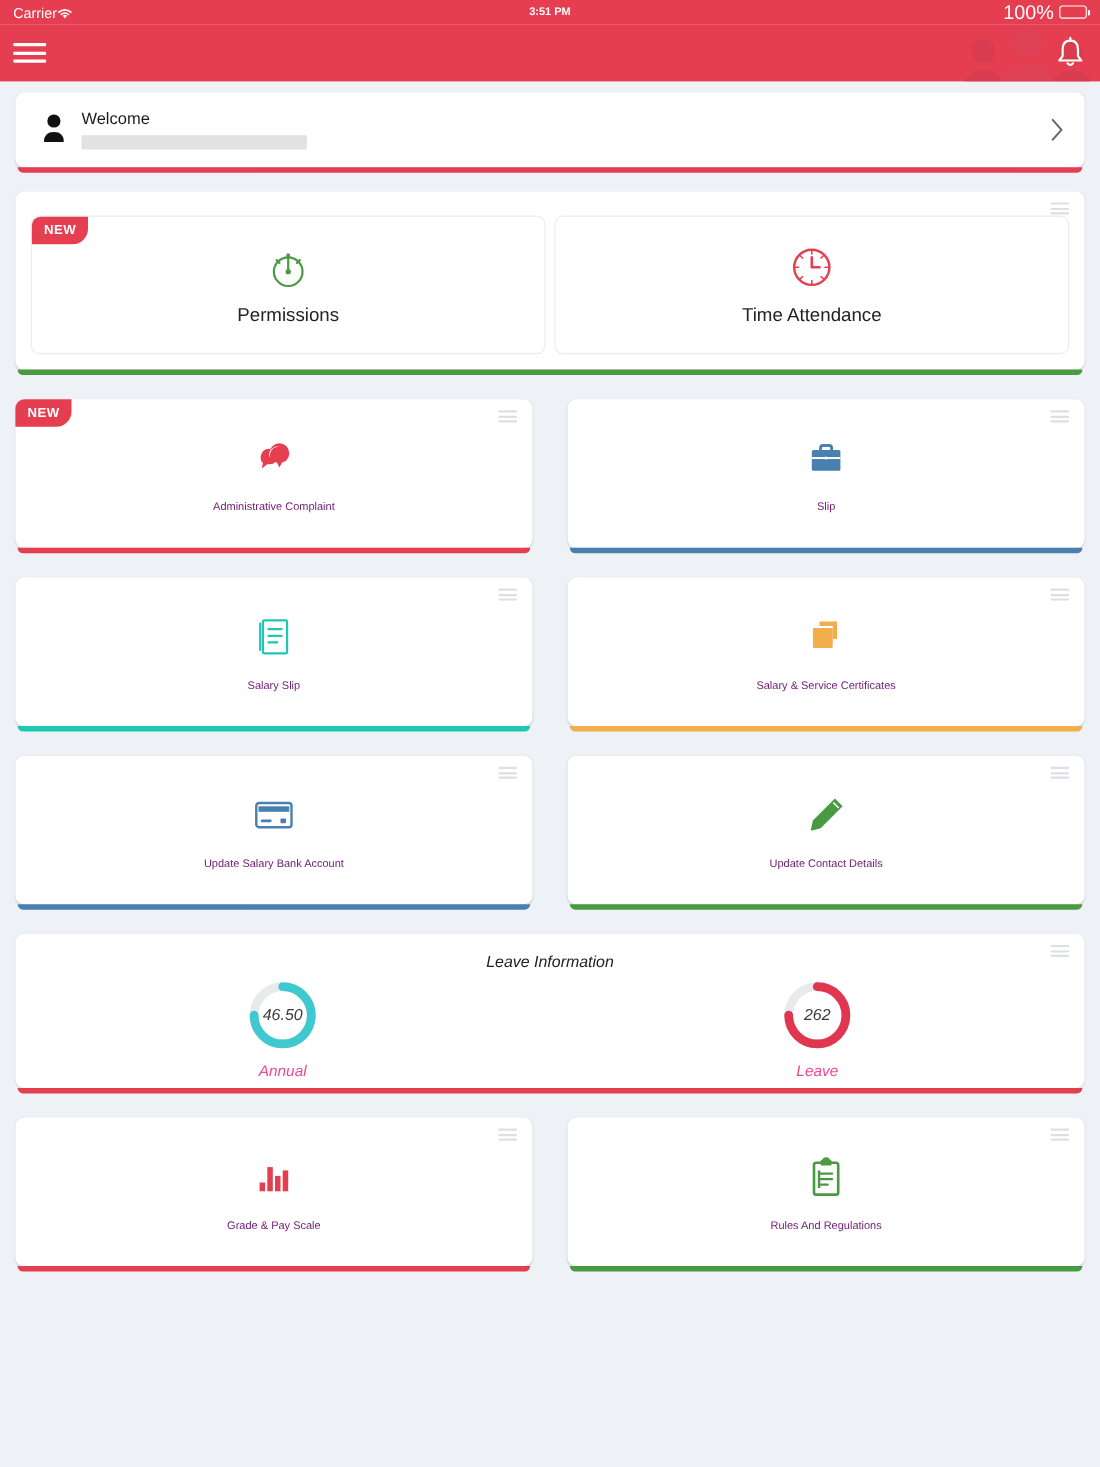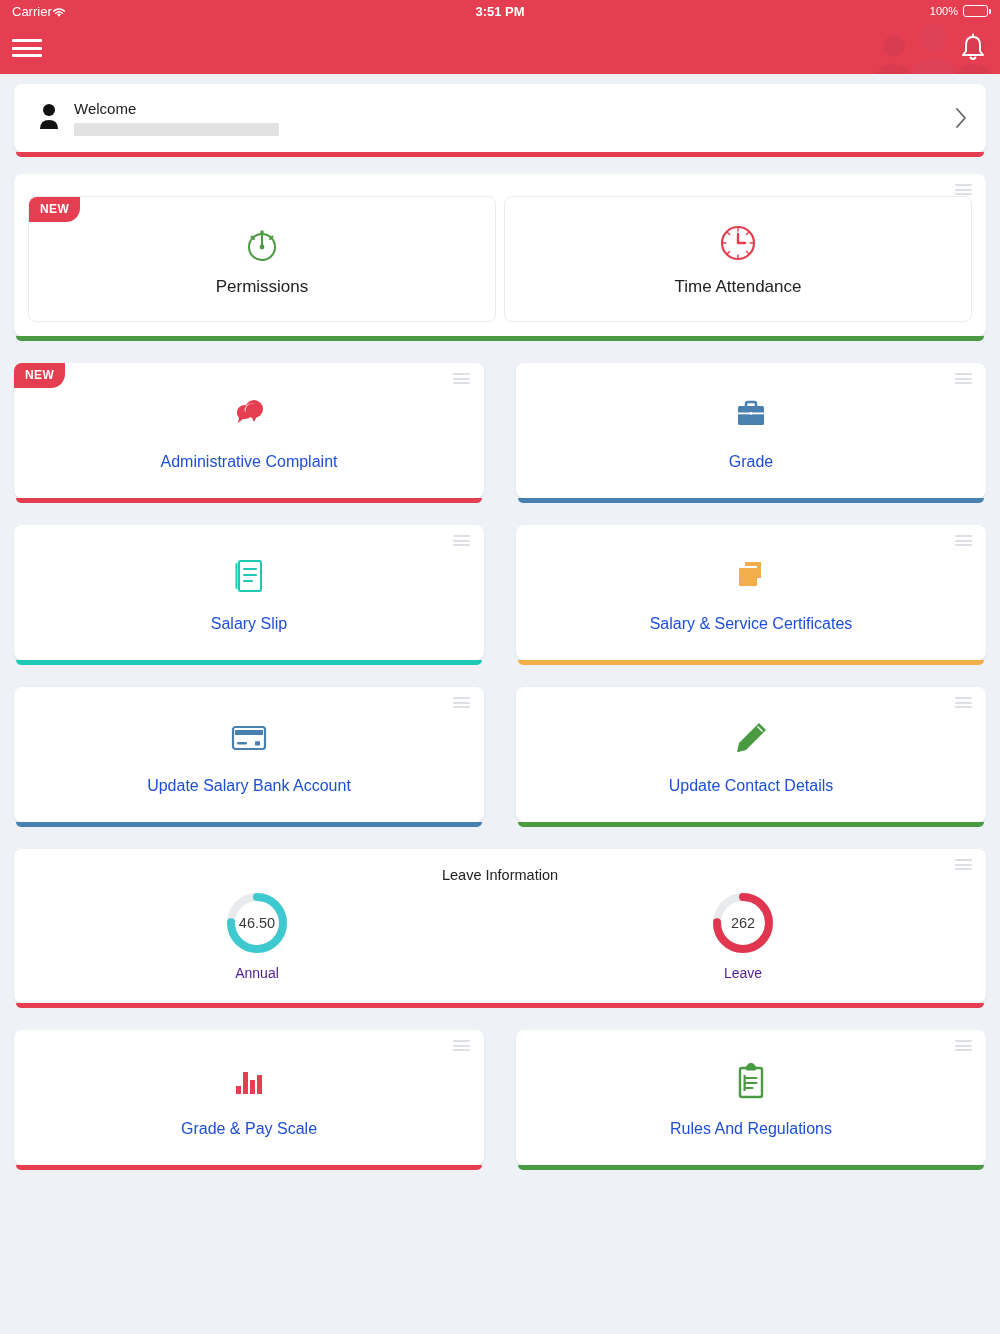--- a/index.html
+++ b/index.html
@@ -21,29 +21,29 @@
     align-items: center;
     padding: 0 12px;
     font-size: 13px;
     position: relative;
   }
   .sb-left { display: flex; align-items: center; gap: 0; }
   .sb-center {
     position: absolute;
     left: 0; right: 0;
     text-align: center;
-    font-size: 13px;
+    font-size: 10px;
     font-weight: 600;
   }
   .sb-right {
     margin-left: auto;
     display: flex;
     align-items: center;
     gap: 5px;
-    font-size: 11px;
+    font-size: 18px;
     z-index: 2;
   }
   .wifi-icon { display: inline-block; width: 14px; height: 11px; }
   .battery {
     width: 25px; height: 12px;
     border: 1.5px solid #ffffff;
     border-radius: 3px;
     position: relative;
     padding: 1.5px;
   }
@@ -201,29 +201,29 @@
     height: 135px;
     display: flex;
     flex-direction: column;
     align-items: center;
     justify-content: center;
     cursor: pointer;
   }
   .grid-card .icon { height: 46px; display: flex; align-items: center; justify-content: center; }
   .grid-card .label {
     margin-top: 16px;
-    font-size: 16px;
-    color: #1d4ed8;
+    font-size: 10px;
+    color: #701a75;
     text-align: center;
     padding: 0 10px;
   }
 
   
   .leave-wrap { margin-top: 27px; }
-  .leave { padding: 18px 0 22px 0; }
+  .leave { padding: 18px 0 8px 0; font-style: italic; }
   .leave-title {
     text-align: center;
     font-size: 14.5px;
     color: #222222;
     margin-bottom: 8px;
   }
   .leave-row { display: flex; }
   .leave-col {
     flex: 1;
     display: flex;
@@ -237,21 +237,21 @@
     inset: 0;
     display: flex;
     align-items: center;
     justify-content: center;
     font-size: 14.5px;
     color: #3a3a3a;
   }
   .leave-label {
     margin-top: 10px;
     font-size: 14px;
-    color: #4c1d95;
+    color: #ec4899;
   }
 </style>
 </head>
 <body>
 
 <div class="statusbar">
   <div class="sb-left">
     <span>Carrier</span>
     <span class="wifi-icon">
       <svg width="14" height="11" viewBox="0 0 14 11">
@@ -401,21 +401,21 @@
           <i></i>
         </div>
       <span class="icon">
         <svg width="40" height="36" viewBox="0 0 40 36">
           <path d="M15 10 v-2 a2 2 0 0 1 2-2 h6 a2 2 0 0 1 2 2 v2" fill="none" stroke="#4a80b0" stroke-width="2.6" stroke-linecap="round"></path>
           <rect x="7" y="10" width="26" height="19" rx="1.5" fill="#4a80b0"></rect>
           <rect x="7" y="16.5" width="26" height="1.8" fill="#fff"></rect>
           <rect x="18.6" y="16" width="2.8" height="2.8" rx="1.4" fill="#fff"></rect>
         </svg>
       </span>
-      <div class="label">Grade</div>
+      <div class="label">Slip</div>
       <div class="accent" style="background:#4a80b0"></div>
     </div>
 
   </div>
 
   <div class="grid-row">
 
     <div class="card grid-card">
       <div class="handle">
           <i></i>

